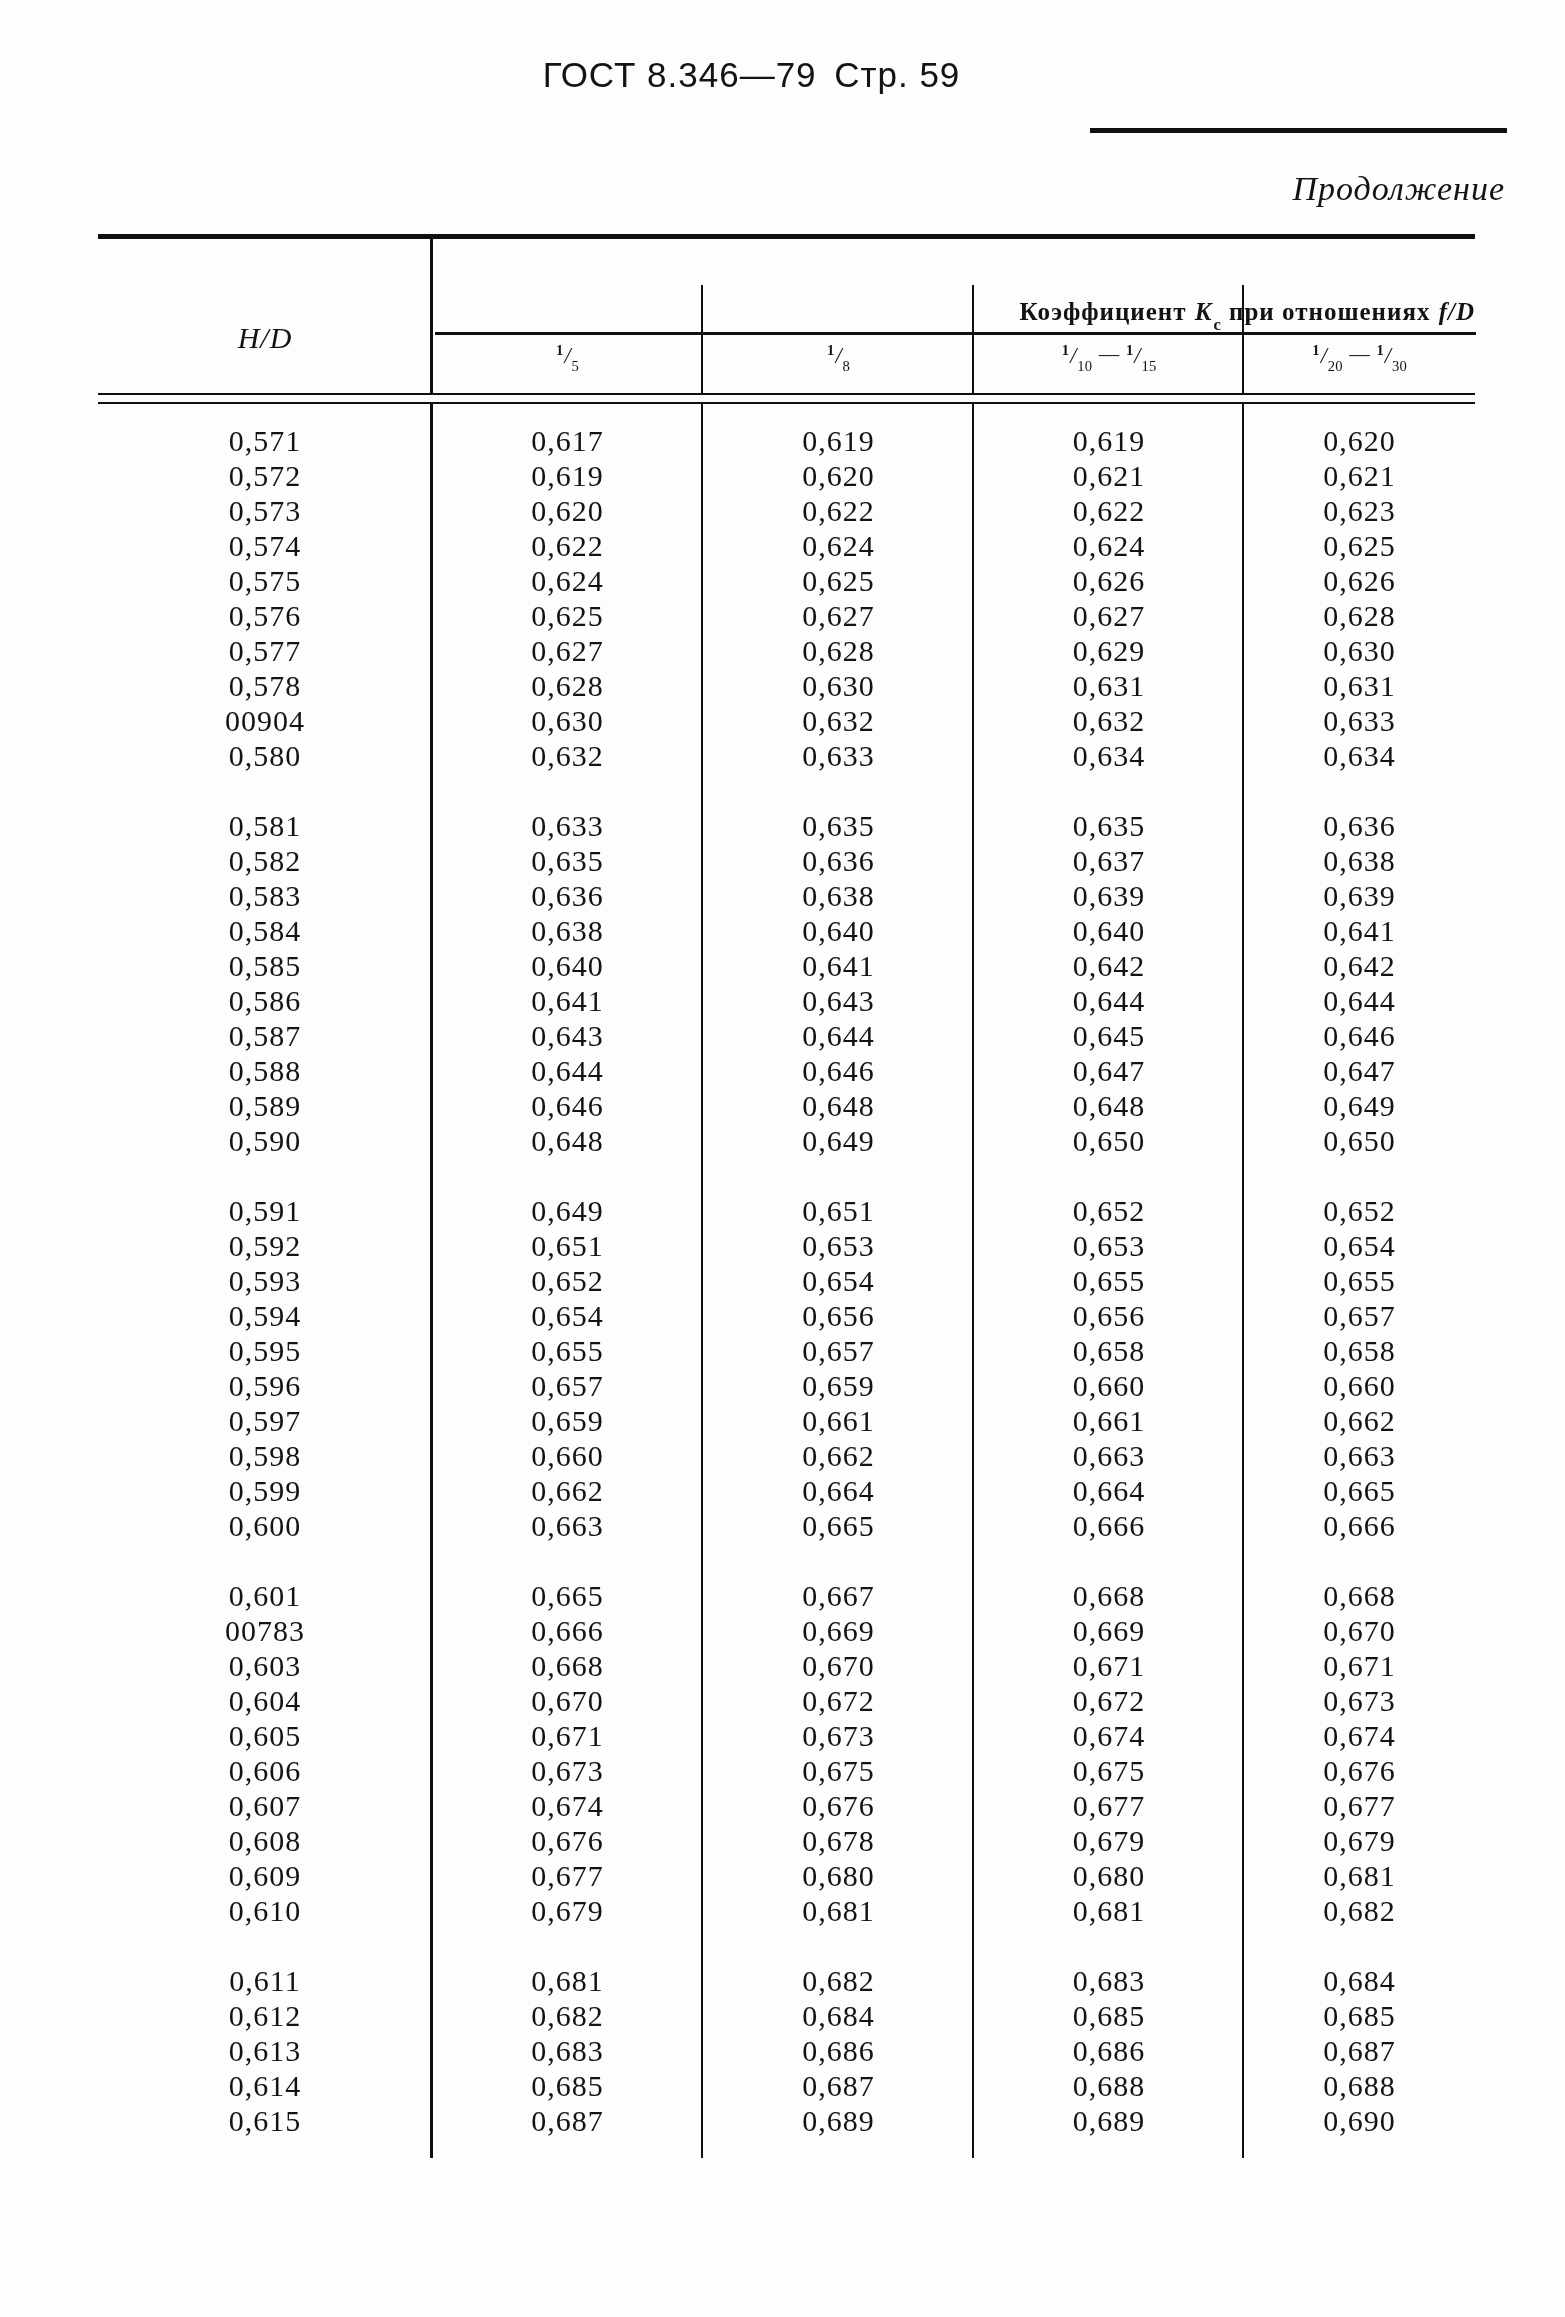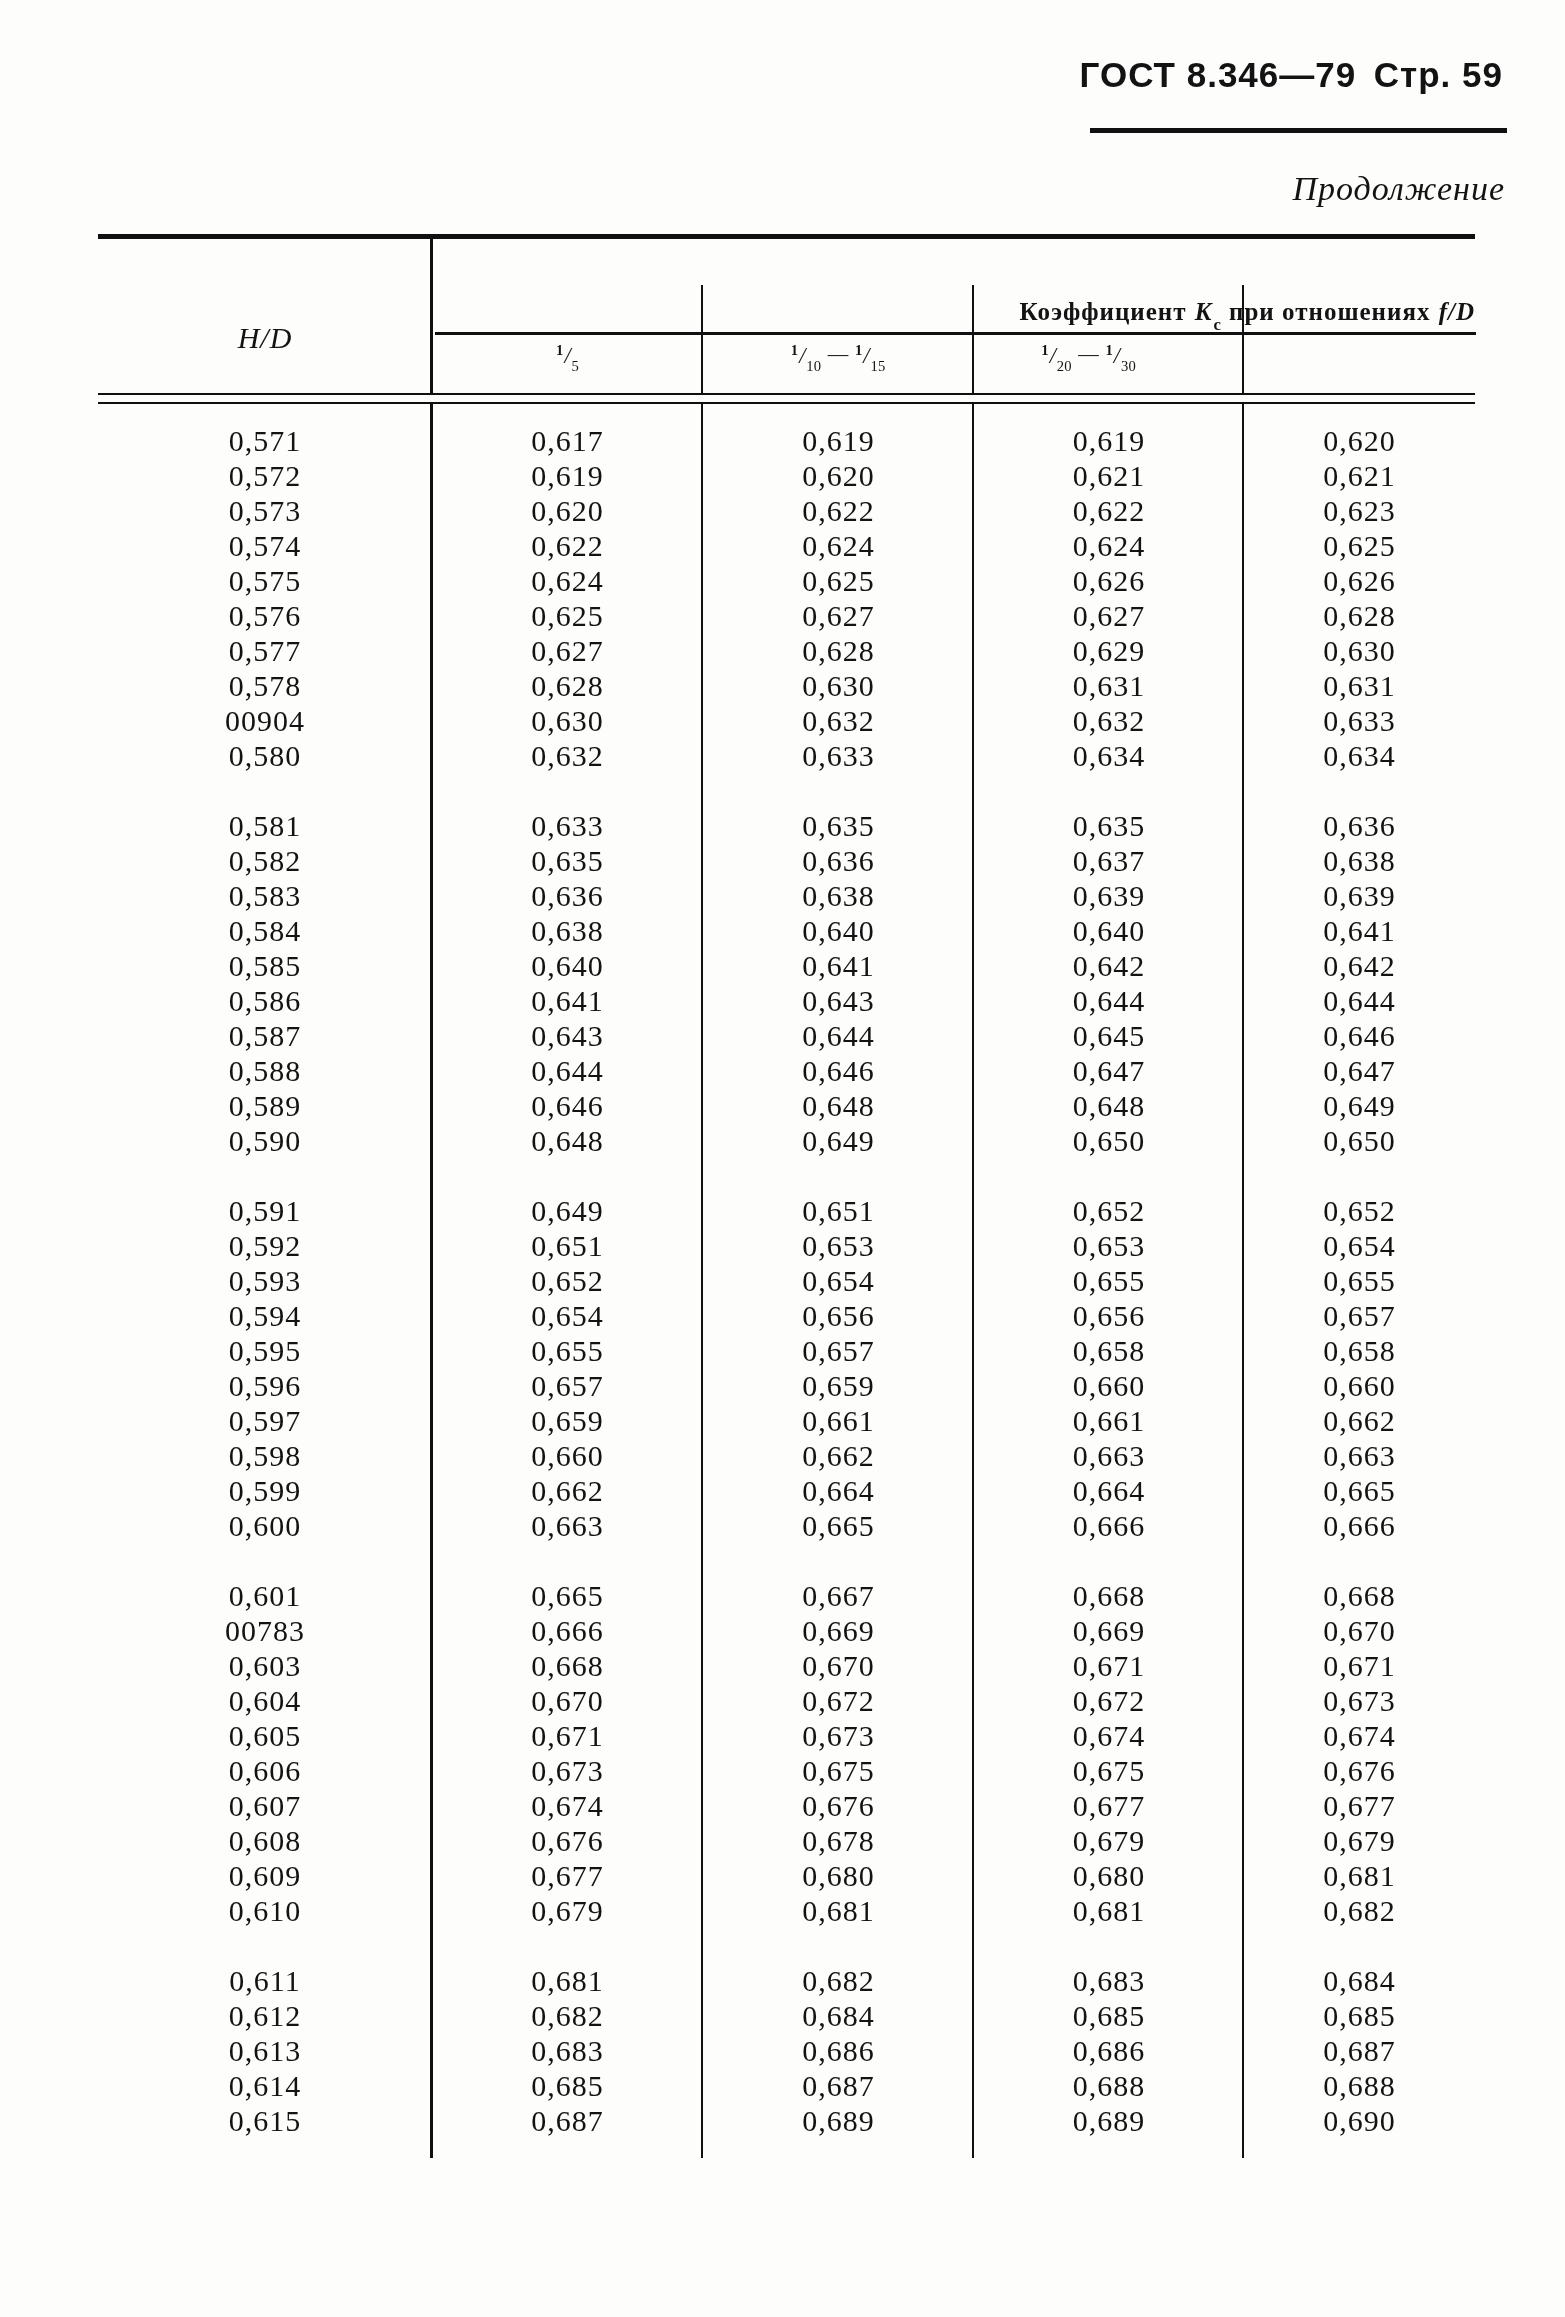--- a/index.html
+++ b/index.html
@@ -2,23 +2,23 @@
 <html><head>
 <meta charset="utf-8">
 <style>
   html,body { margin:0; padding:0; background:#ffffff; }
   .page {
     position:relative; width:1565px; height:2317px; background:#fdfdfc;
     font-family:"Liberation Serif","DejaVu Serif",serif; color:#131313; overflow:hidden;
   }
   
   .doc-head {
-    position:absolute; top:55px; left:0; right:62px; text-align:right;
+    position:absolute; top:55px; left:0; right:62px; text-align:center;
     font-family:"Liberation Sans","DejaVu Sans",sans-serif;
-    font-weight:bold; font-size:35px; letter-spacing:1px; white-space:nowrap;
+    font-weight:normal; font-size:35px; letter-spacing:1px; white-space:nowrap;
   }
   .doc-head .page-label { margin-left:17.6px; }
   .doc-head-rule { position:absolute; top:128px; left:1090px; width:417px; height:4.9px; background:#101010; }
   .continuation {
     position:absolute; top:170px; right:60px;
     font-size:34px; font-style:italic; font-weight:normal; letter-spacing:1px;
   }
   
   .table { position:absolute; left:98px; top:234px; width:1377px; }
   .rule-top { height:4.9px; background:#101010; }
@@ -77,20 +77,23 @@
       <div class="hd-cell">H/D</div>
       <div class="coef">
         <div class="coef-title">
           <span>Коэффициент </span><span class="sym">K</span><sub class="symsub">с</sub><span> при отношениях </span><span class="sym">f/D</span>
         </div>
         <div class="coef-rule"></div>
         <div class="subrow">
             <div class="subcell s0">
               <span class="fr"><sup>1</sup><span class="slash">/</span><sub>5</sub></span>
             </div>
+            <div class="subcell s1">
+              <span class="fr"><sup>1</sup><span class="slash">/</span><sub>8</sub></span>
+            </div>
             <div class="subcell s2">
               <span class="fr"><sup>1</sup><span class="slash">/</span><sub>10</sub></span>
               <span class="dash">—</span>
               <span class="fr"><sup>1</sup><span class="slash">/</span><sub>15</sub></span>
             </div>
             <div class="subcell s3">
               <span class="fr"><sup>1</sup><span class="slash">/</span><sub>20</sub></span>
               <span class="dash">—</span>
               <span class="fr"><sup>1</sup><span class="slash">/</span><sub>30</sub></span>
             </div>

